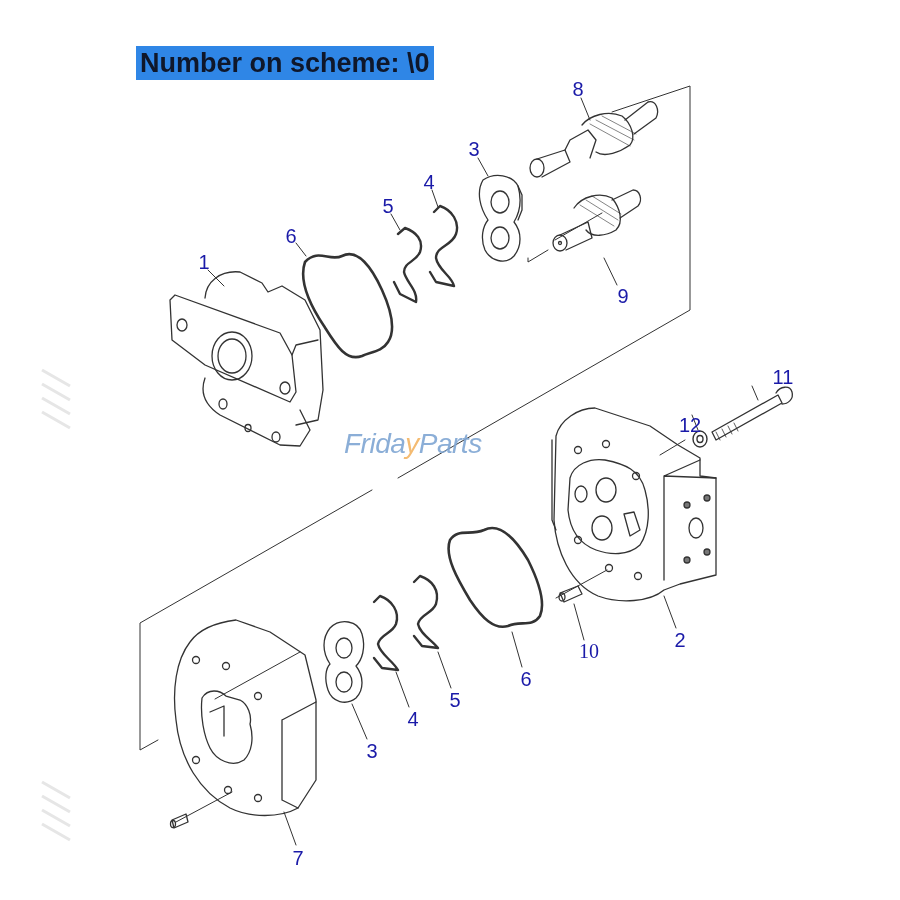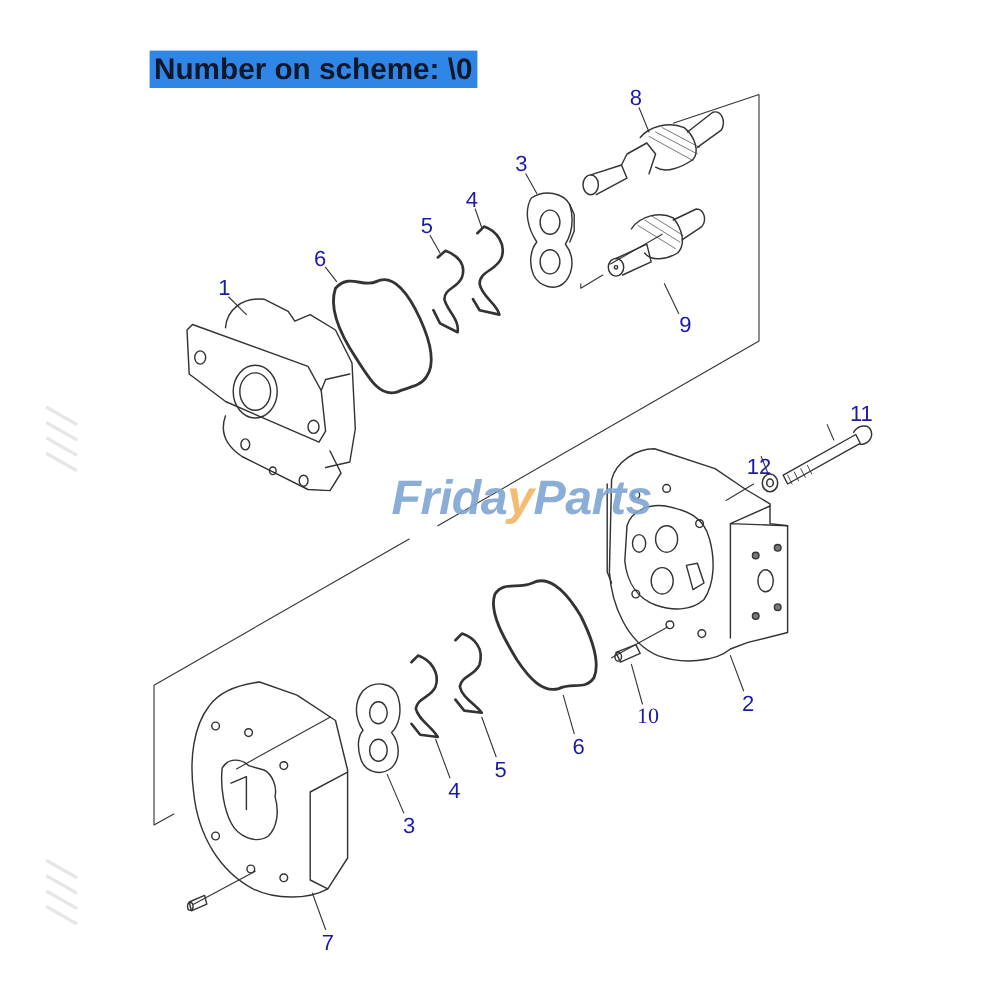--- a/index.html
+++ b/index.html
@@ -8,21 +8,21 @@
     position: absolute; left: 136px; top: 46px; height: 34px; padding: 0 4px;
     background: #2f86e6; color: #0f172a; font-weight: bold; font-size: 27px;
     line-height: 34px; font-family: "Liberation Sans", sans-serif; white-space: nowrap;
   }
   .diagram { position: absolute; left: 0; top: 0; width: 900px; height: 900px; }
   .callout {
     position: absolute; color: #1a1aa8; font-size: 20px; line-height: 20px;
     font-family: "Liberation Sans", sans-serif; transform: translate(-50%, -50%);
   }
   .watermark {
-    position: absolute; left: 356px; top: 428px; font-size: 44px; font-weight: bold;
+    position: absolute; left: 344px; top: 428px; font-size: 28px; font-weight: normal;
     font-style: italic; color: #7fa6d3; font-family: "Liberation Sans", sans-serif;
     letter-spacing: -0.5px; opacity: 0.9; white-space: nowrap;
   }
   .watermark .accent { color: #f3b463; }
   .hatch { position: absolute; width: 34px; height: 68px; }
 </style>
 </head>
 <body>
 
 <div class="scheme-banner">Number on scheme: \0</div>

